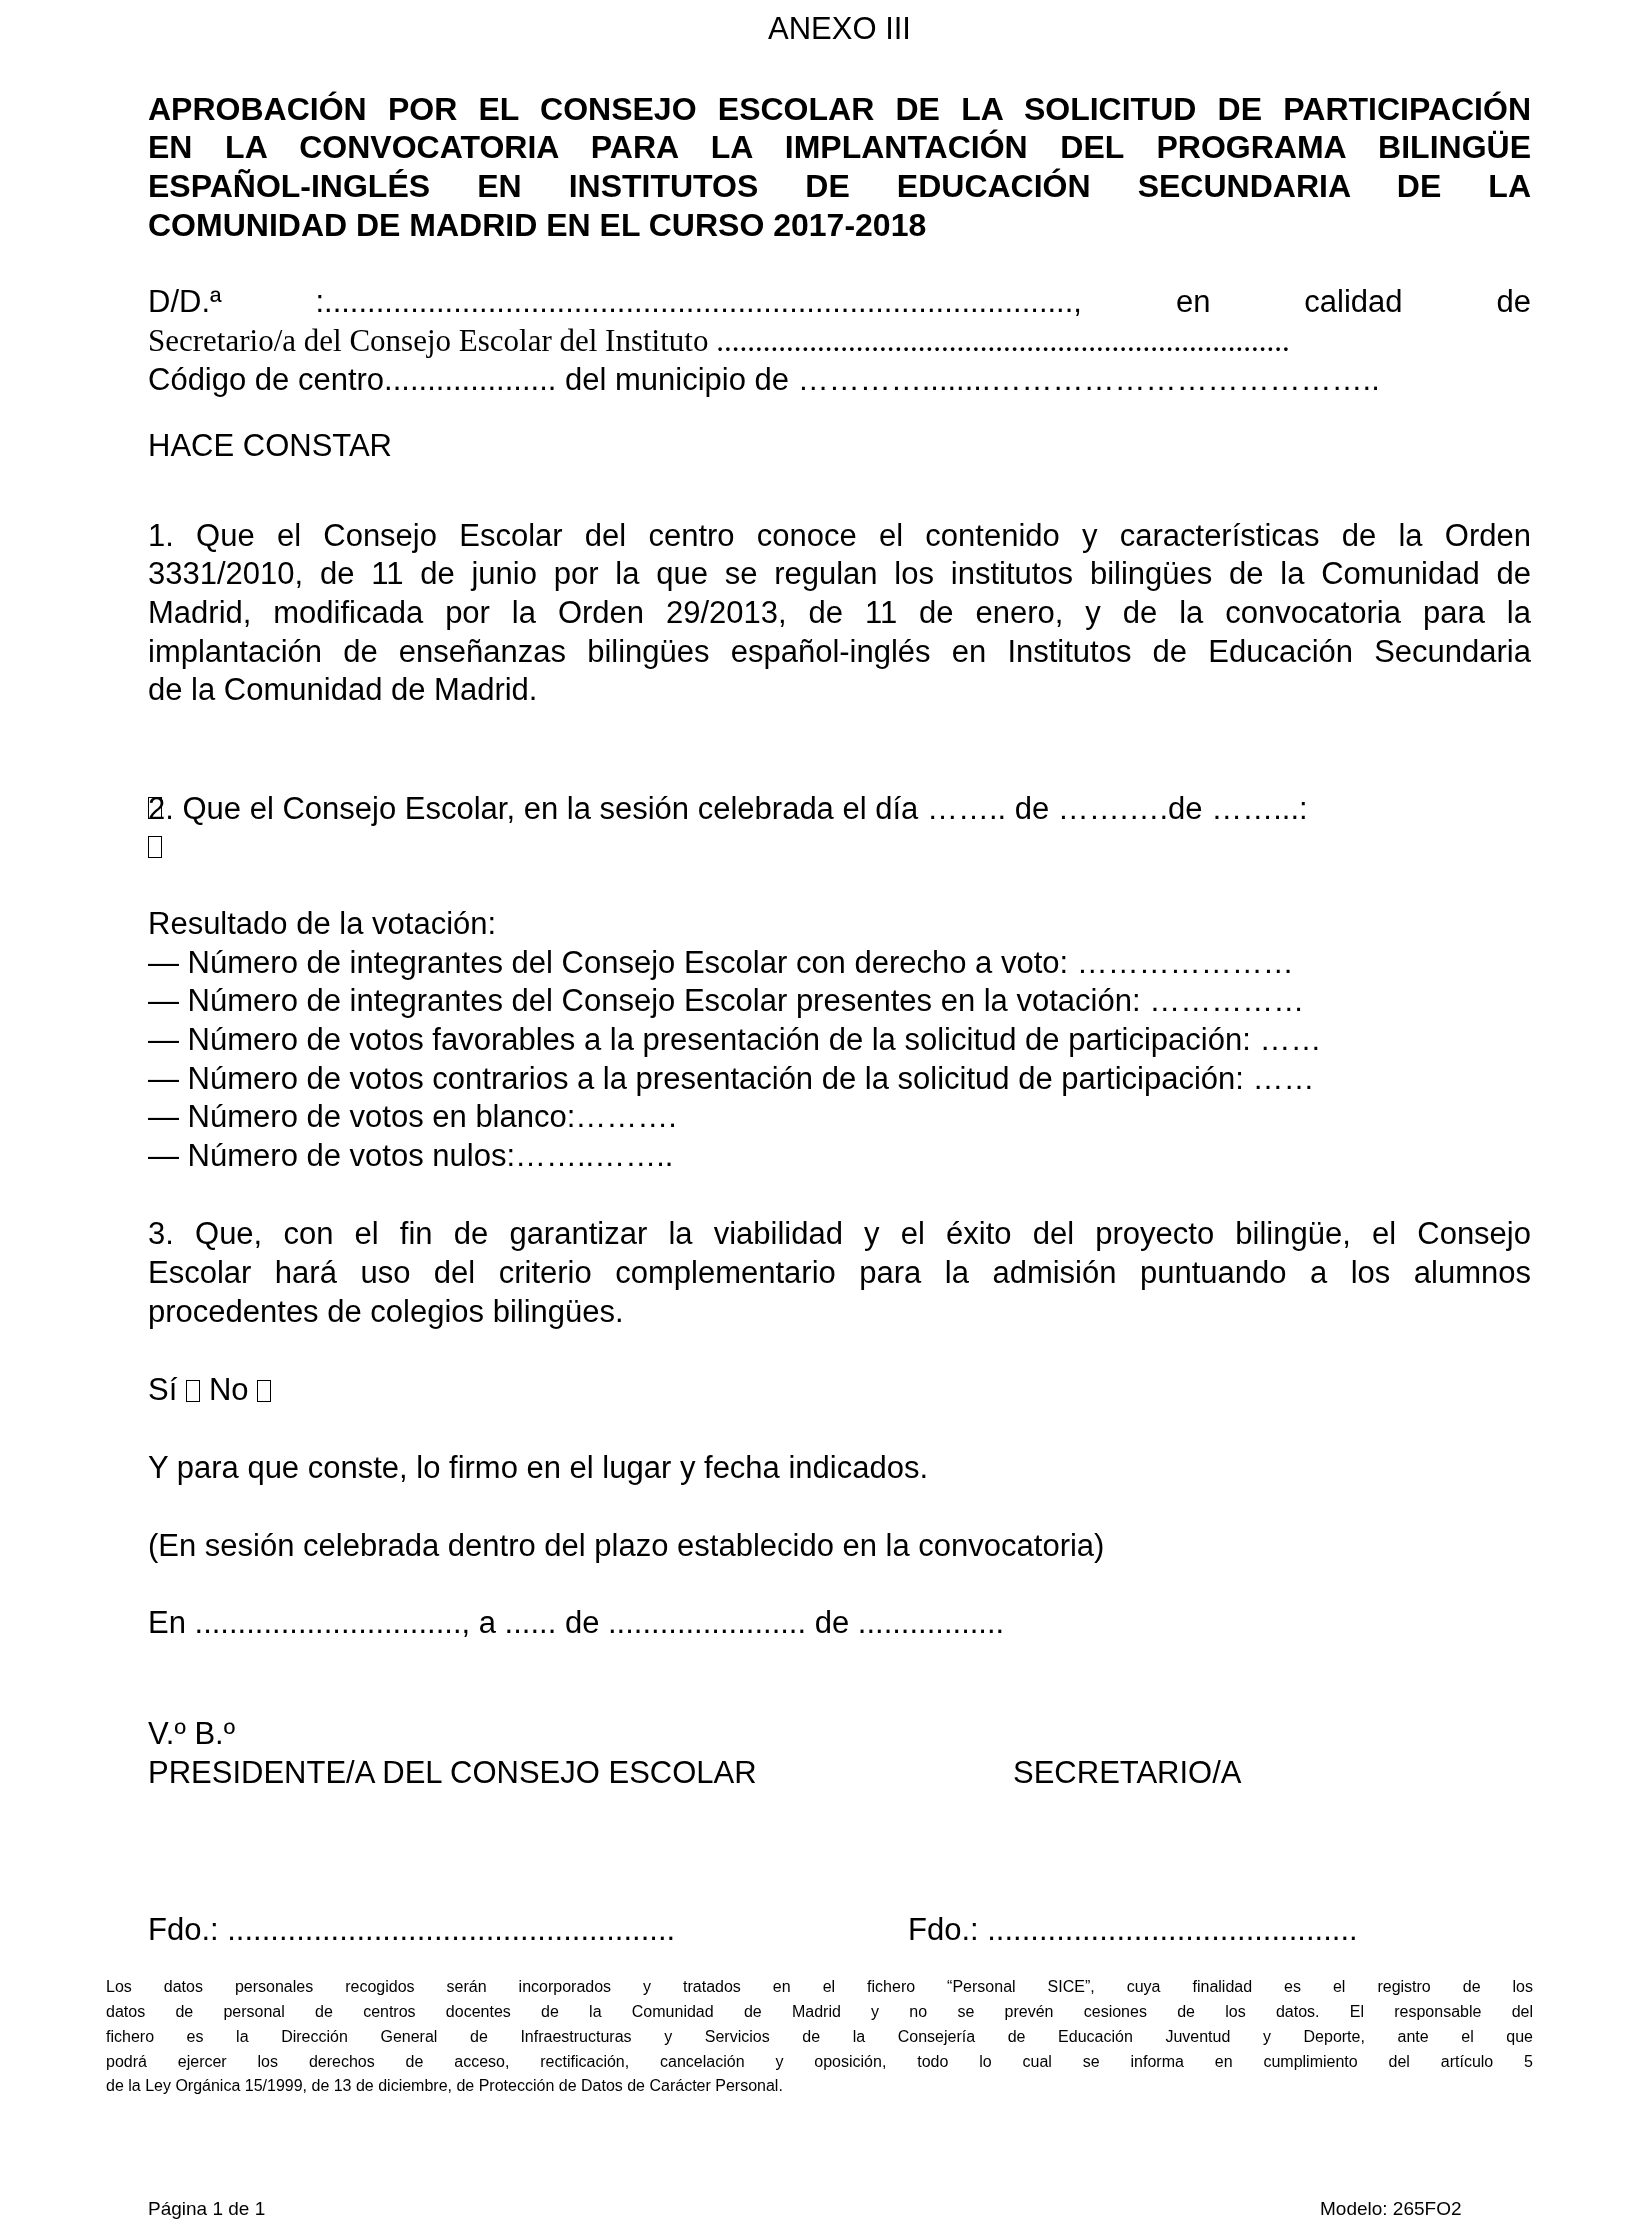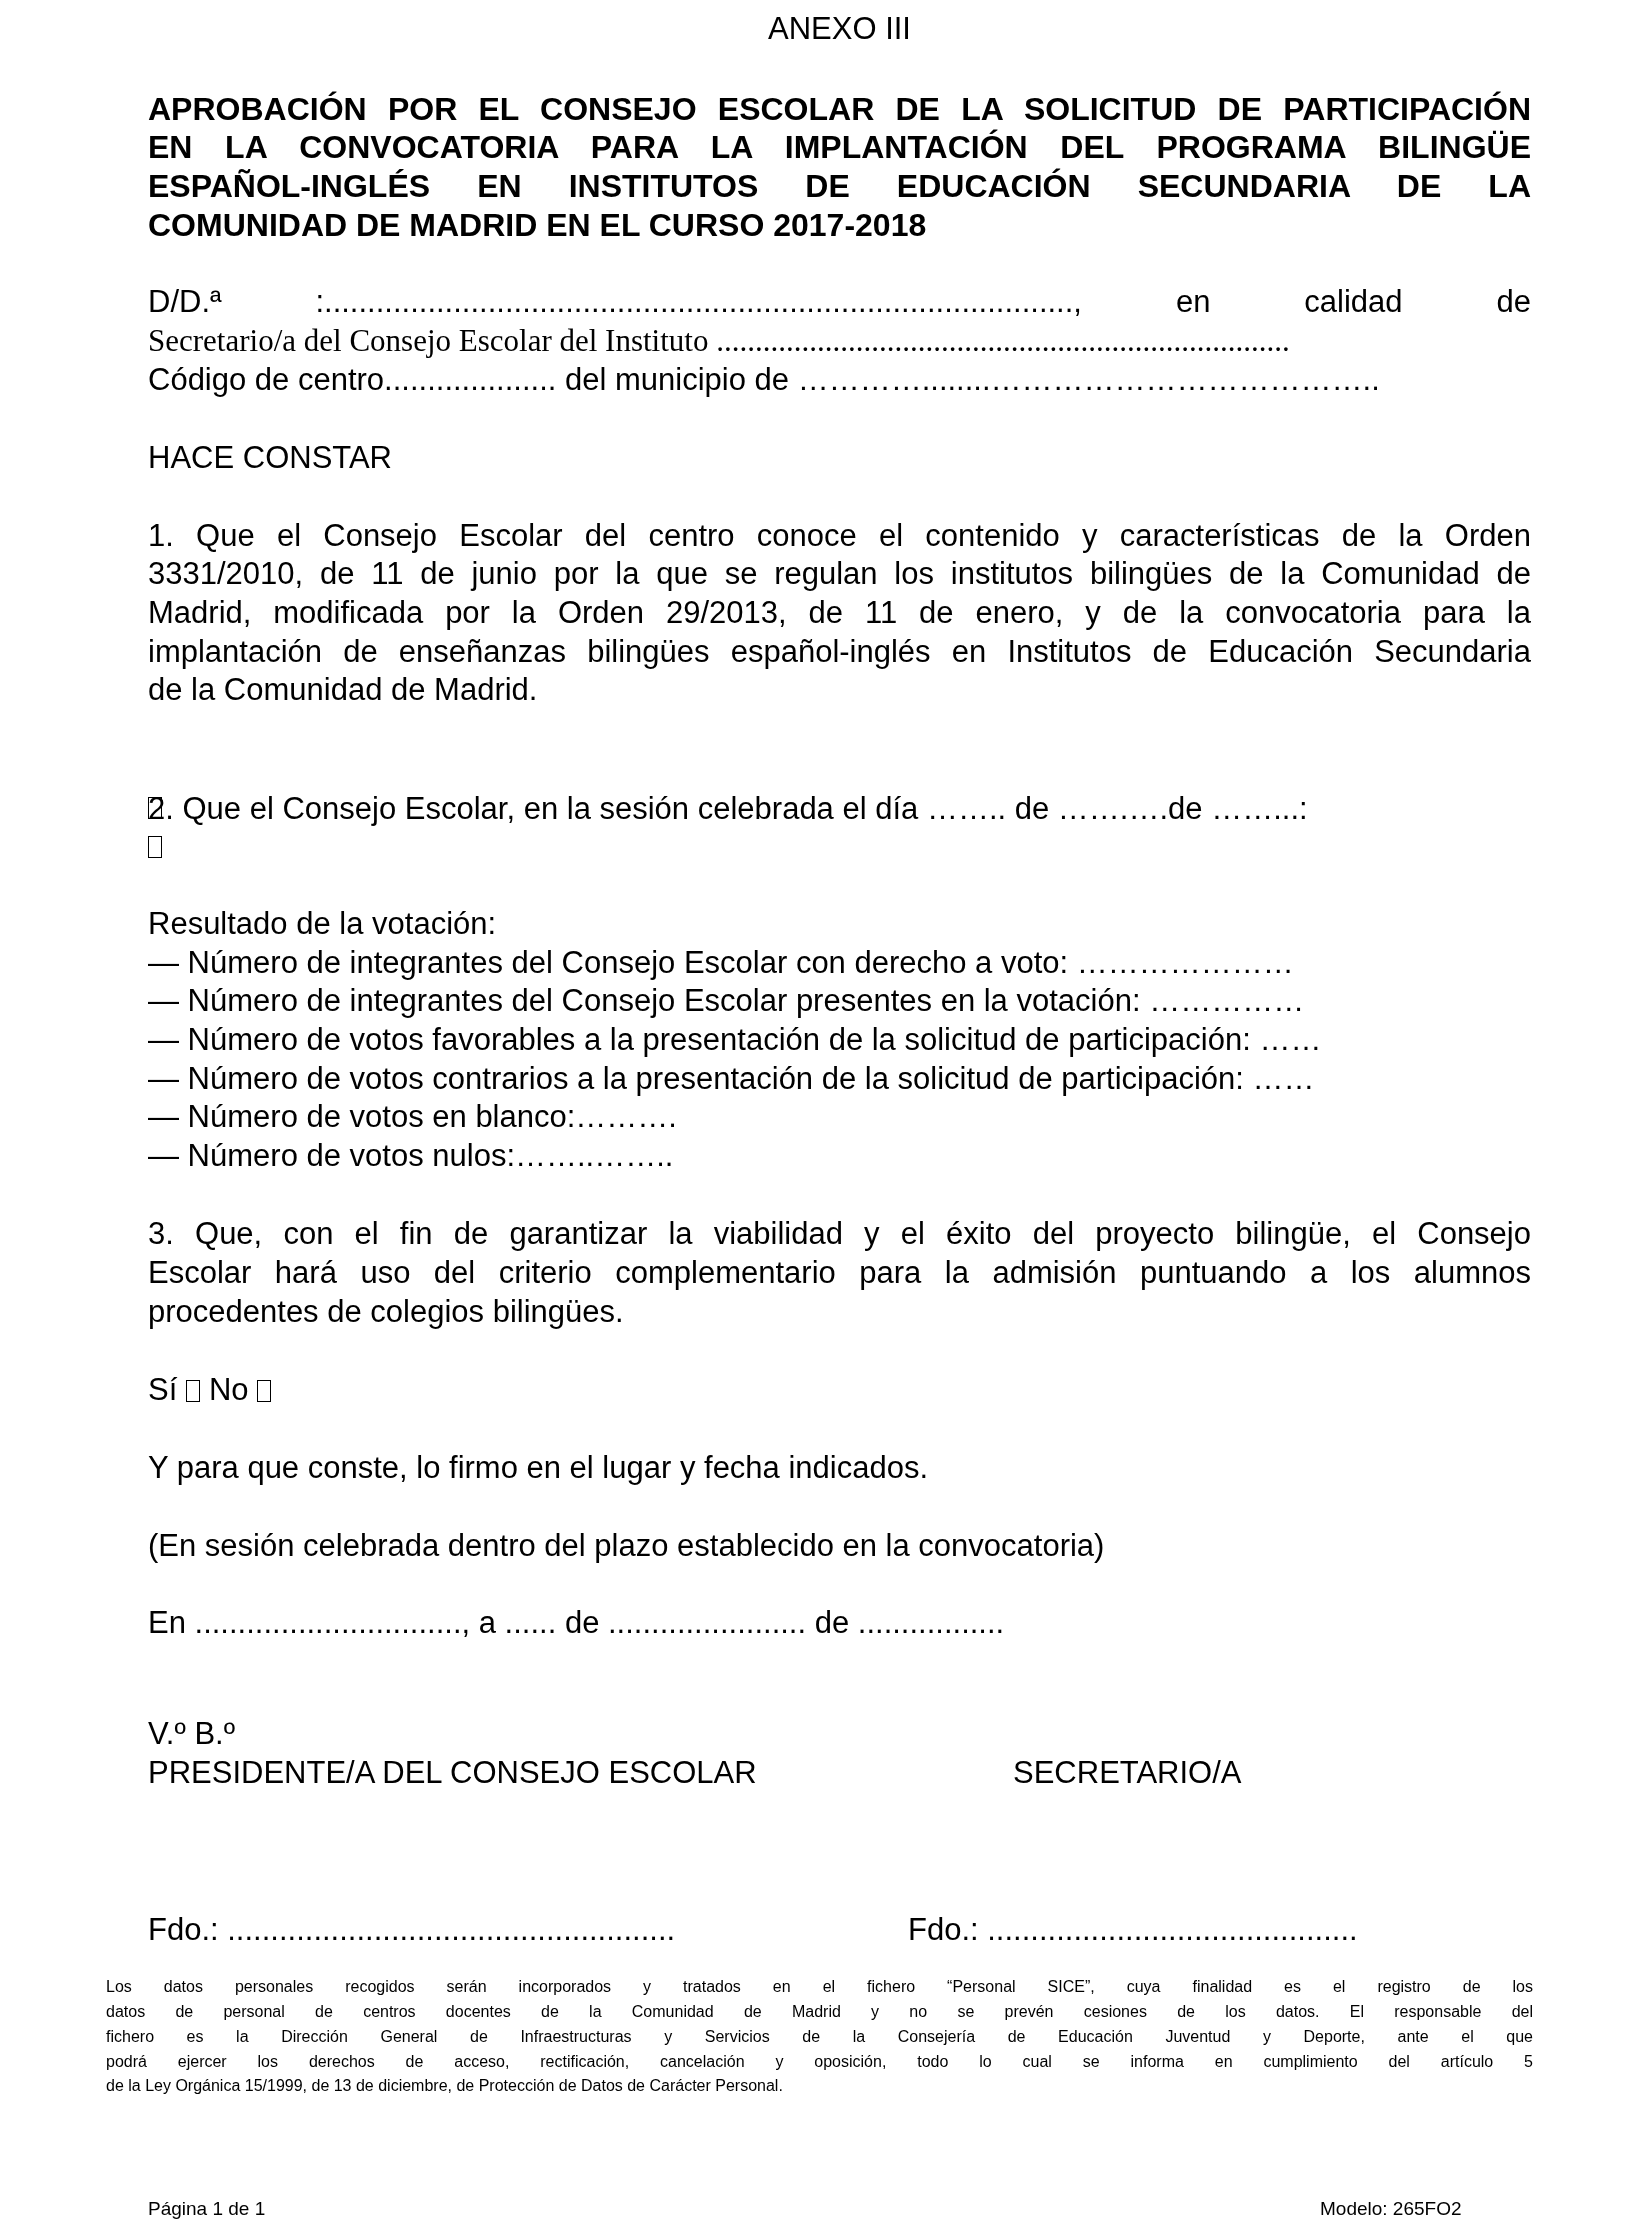--- a/index.html
+++ b/index.html
@@ -35,21 +35,21 @@
 <div class="ln" style="top:322px;font-family:Liberation Serif, serif;">
   <span>Secretario/a del Consejo Escolar del Instituto</span>
   <span>..........................................................................</span>
 </div>
 <div class="ln" style="top:361px;">
   <span>Código de centro</span><span>....................</span>
   <span>del municipio de</span>
   <span>…………........………………………………..</span>
 </div>
 
-<div class="ln" style="top:439px;">HACE CONSTAR</div>
+<div class="ln" style="top:427px;">HACE CONSTAR</div>
 
 <div class="ln just" style="top:517px;">1. Que el Consejo Escolar del centro conoce el contenido y características de la Orden</div>
 <div class="ln just" style="top:555px;">3331/2010, de 11 de junio por la que se regulan los institutos bilingües de la Comunidad de</div>
 <div class="ln just" style="top:594px;">Madrid, modificada por la Orden 29/2013, de 11 de enero, y de la convocatoria para la</div>
 <div class="ln just" style="top:633px;">implantación de enseñanzas bilingües español-inglés en Institutos de Educación Secundaria</div>
 <div class="ln" style="top:671px;">de la Comunidad de Madrid.</div>
 
 <div class="ln" style="top:774px;margin-top:16px;">2. Que el Consejo Escolar, en la sesión celebrada el día …….. de …….….de ……...:</div>
 <div class="ln" style="top:788px;">
   <span class="cb"></span>

